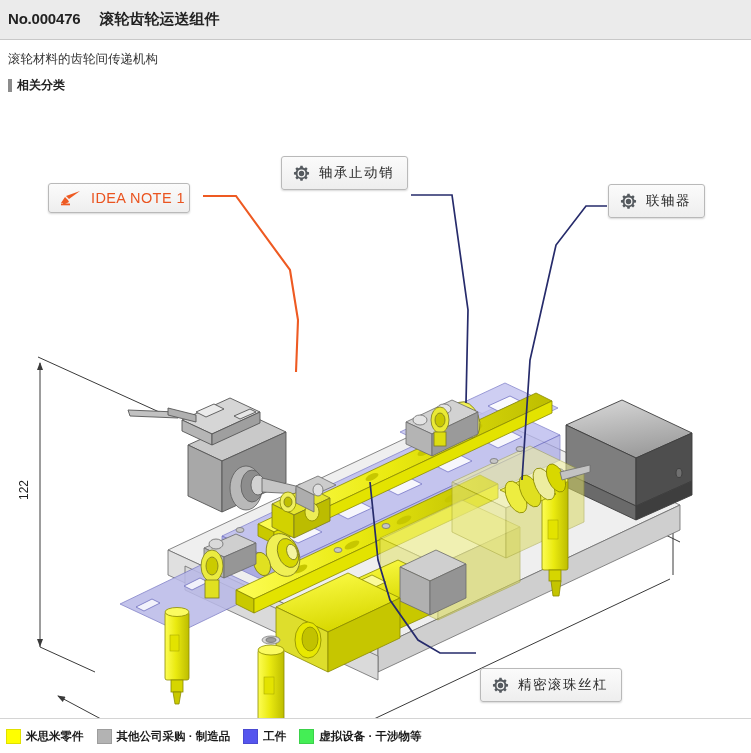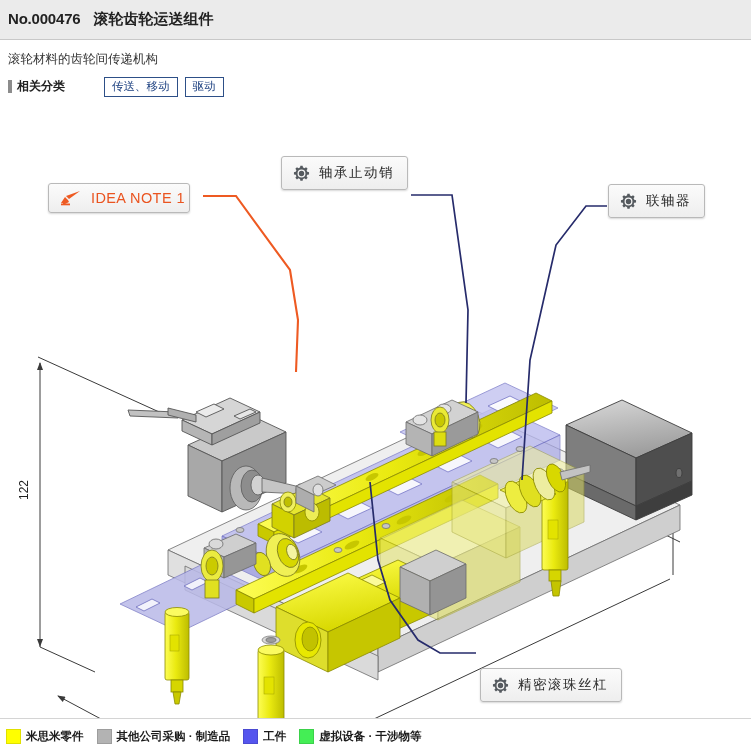--- a/index.html
+++ b/index.html
@@ -23,21 +23,21 @@
     font-size:15px;
     color:#222222;
     white-space:nowrap;
   }
   .page-title .no{
     font-weight:bold;
     letter-spacing:-0.2px;
   }
   .page-title .tname{
     font-weight:bold;
-    margin-left:13px;
+    margin-left:19px;
     text-align:right;
   }
 
   
   .subtitle{
     padding:11px 0 0 8px;
     font-size:12.5px;
     color:#333333;
   }
   .cat-row{
@@ -129,24 +129,20 @@
     <span class="no">No.000476</span><span class="tname">滚轮齿轮运送组件</span>
   </div>
 </div>
 
 <div class="subtitle">滚轮材料的齿轮间传递机构</div>
 
 <div class="cat-row">
   <div class="cat-label">
     <span class="cat-bar"></span>
     <span>相关分类</span>
-  </div>
-  <div class="cat-tags">
-    <span class="cat-tag">传送、移动</span>
-    <span class="cat-tag">驱动</span>
   </div>
 </div>
 
 <div class="drawing-area">
 <svg width="751" height="598" viewBox="0 0 751 598" xmlns="http://www.w3.org/2000/svg">
   <defs>
     <marker id="ar" markerWidth="9" markerHeight="9" refX="8" refY="3" orient="auto">
       <path d="M0,0 L8,3 L0,6 z" fill="#3a3a3a"></path>
     </marker>
     <marker id="arS" markerWidth="9" markerHeight="9" refX="1" refY="3" orient="auto">

